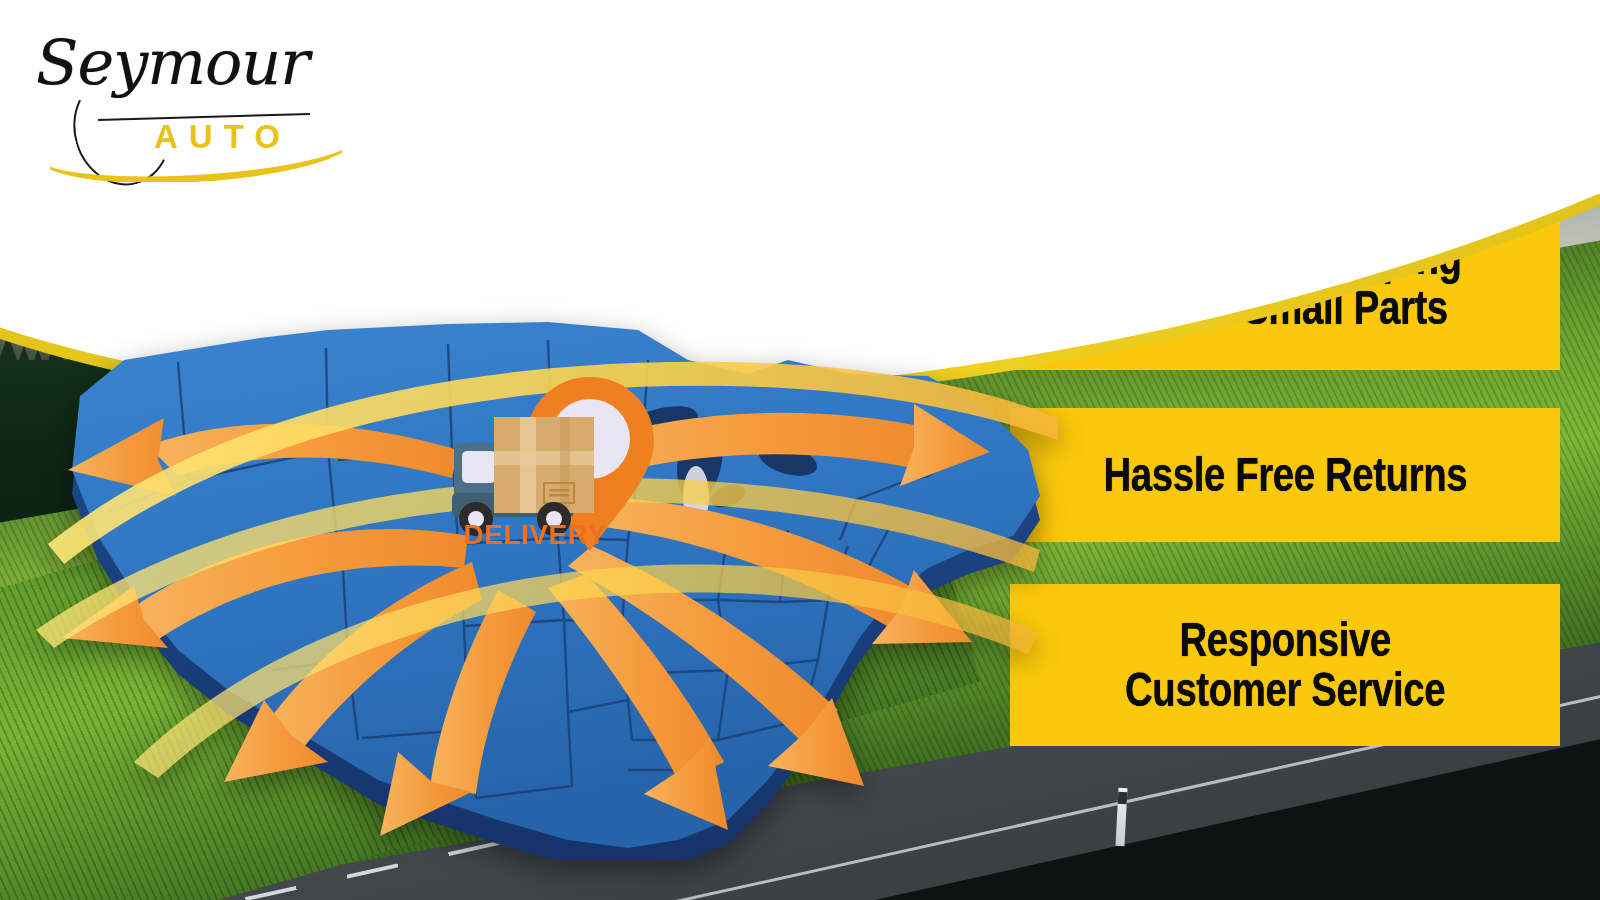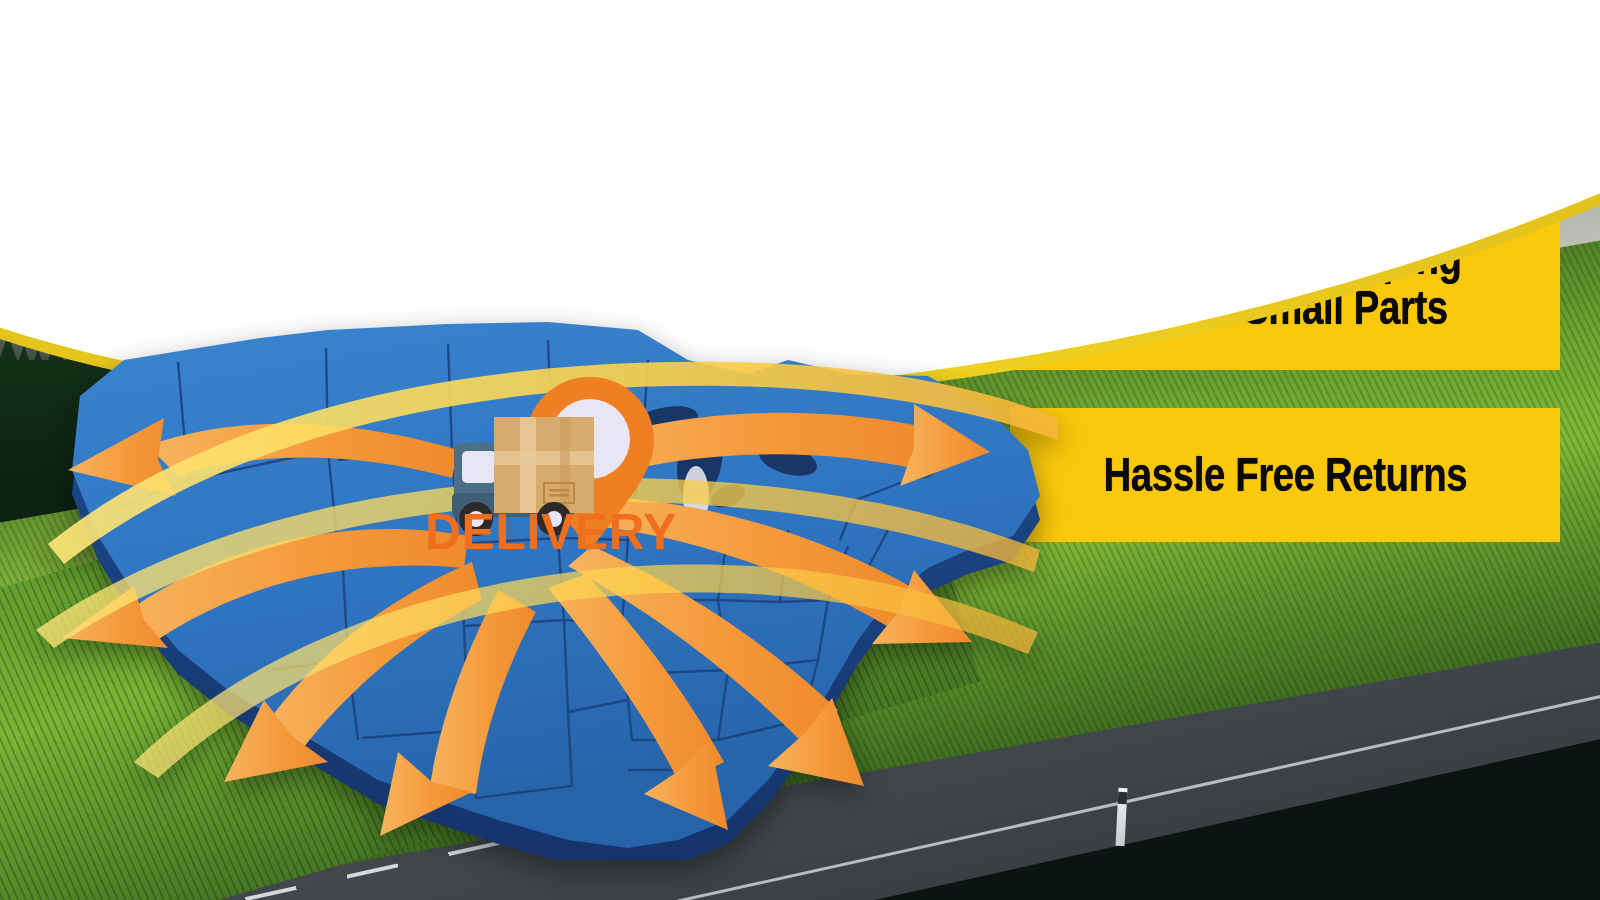--- a/index.html
+++ b/index.html
@@ -156,21 +156,21 @@
   .map svg{width:100%;height:100%;display:block;filter:drop-shadow(0 10px 14px rgba(0,0,0,.4));}
 
   
   .delivery{position:absolute;left:430px;top:365px;width:230px;height:215px;z-index:8;}
   .delivery svg{width:100%;height:100%;display:block;}
   .nw-label{
     position:absolute;left:425px;top:505px;width:220px;text-align:center;z-index:9;
     font-family:"Liberation Sans", sans-serif;font-weight:700;line-height:.98;
   }
   .nw-1{font-size:31px;letter-spacing:.5px;color:#f08a33;display:block;}
-  .nw-2{font-size:50px;letter-spacing:.5px;color:#ef6f1f;display:block;margin-top:3px;}
+  .nw-2{font-size:28px;letter-spacing:.5px;color:#ef6f1f;display:block;margin-top:16px;}
 
   
   .boxes{position:absolute;left:0;top:0;width:100%;height:100%;z-index:4;}
   .fbox{
     position:absolute;background:#fbc90b;
     display:flex;flex-direction:column;align-items:center;justify-content:center;
     text-align:center;
   }
   .fbox .ln{
     display:block;color:#0a0a0a;font-weight:700;
@@ -471,20 +471,24 @@
   </div>
 
   <div class="boxes">
     <div class="fbox" id="fbox-1">
       <span class="ln">Same Day Shipping</span>
       <span class="ln">On All Small Parts</span>
     </div>
     <div class="fbox" id="fbox-2">
       <span class="ln">Hassle Free Returns</span>
     </div>
+    <div class="fbox" id="fbox-3">
+      <span class="ln">Responsive</span>
+      <span class="ln">Customer Service</span>
+    </div>
   </div>
 
   <div class="map">
     <svg viewBox="0 0 1030 560" xmlns="http://www.w3.org/2000/svg" aria-hidden="true">
       <defs>
         <linearGradient id="gMap" x1="0" y1="0" x2="0.3" y2="1">
           <stop offset="0%" stop-color="#3a84cf"></stop>
           <stop offset="55%" stop-color="#2f74c0"></stop>
           <stop offset="100%" stop-color="#2663a8"></stop>
         </linearGradient>
@@ -626,14 +630,23 @@
     </svg>
   </div>
 
   <div class="nw-label">
     <span class="nw-2">DELIVERY</span>
   </div>
 
   <div class="yellow-sweep"></div>
   <div class="white-sweep"></div>
 
+  <div class="logo">
+    <div class="logo-script">Seymour</div>
+    <div class="logo-underline"></div>
+    <div class="logo-tail"></div>
+    <div class="logo-auto">AUTO</div>
+    <div class="logo-swoosh">
+        <i></i>
+      </div>
+  </div>
 
 </div>
 
 </body></html>

